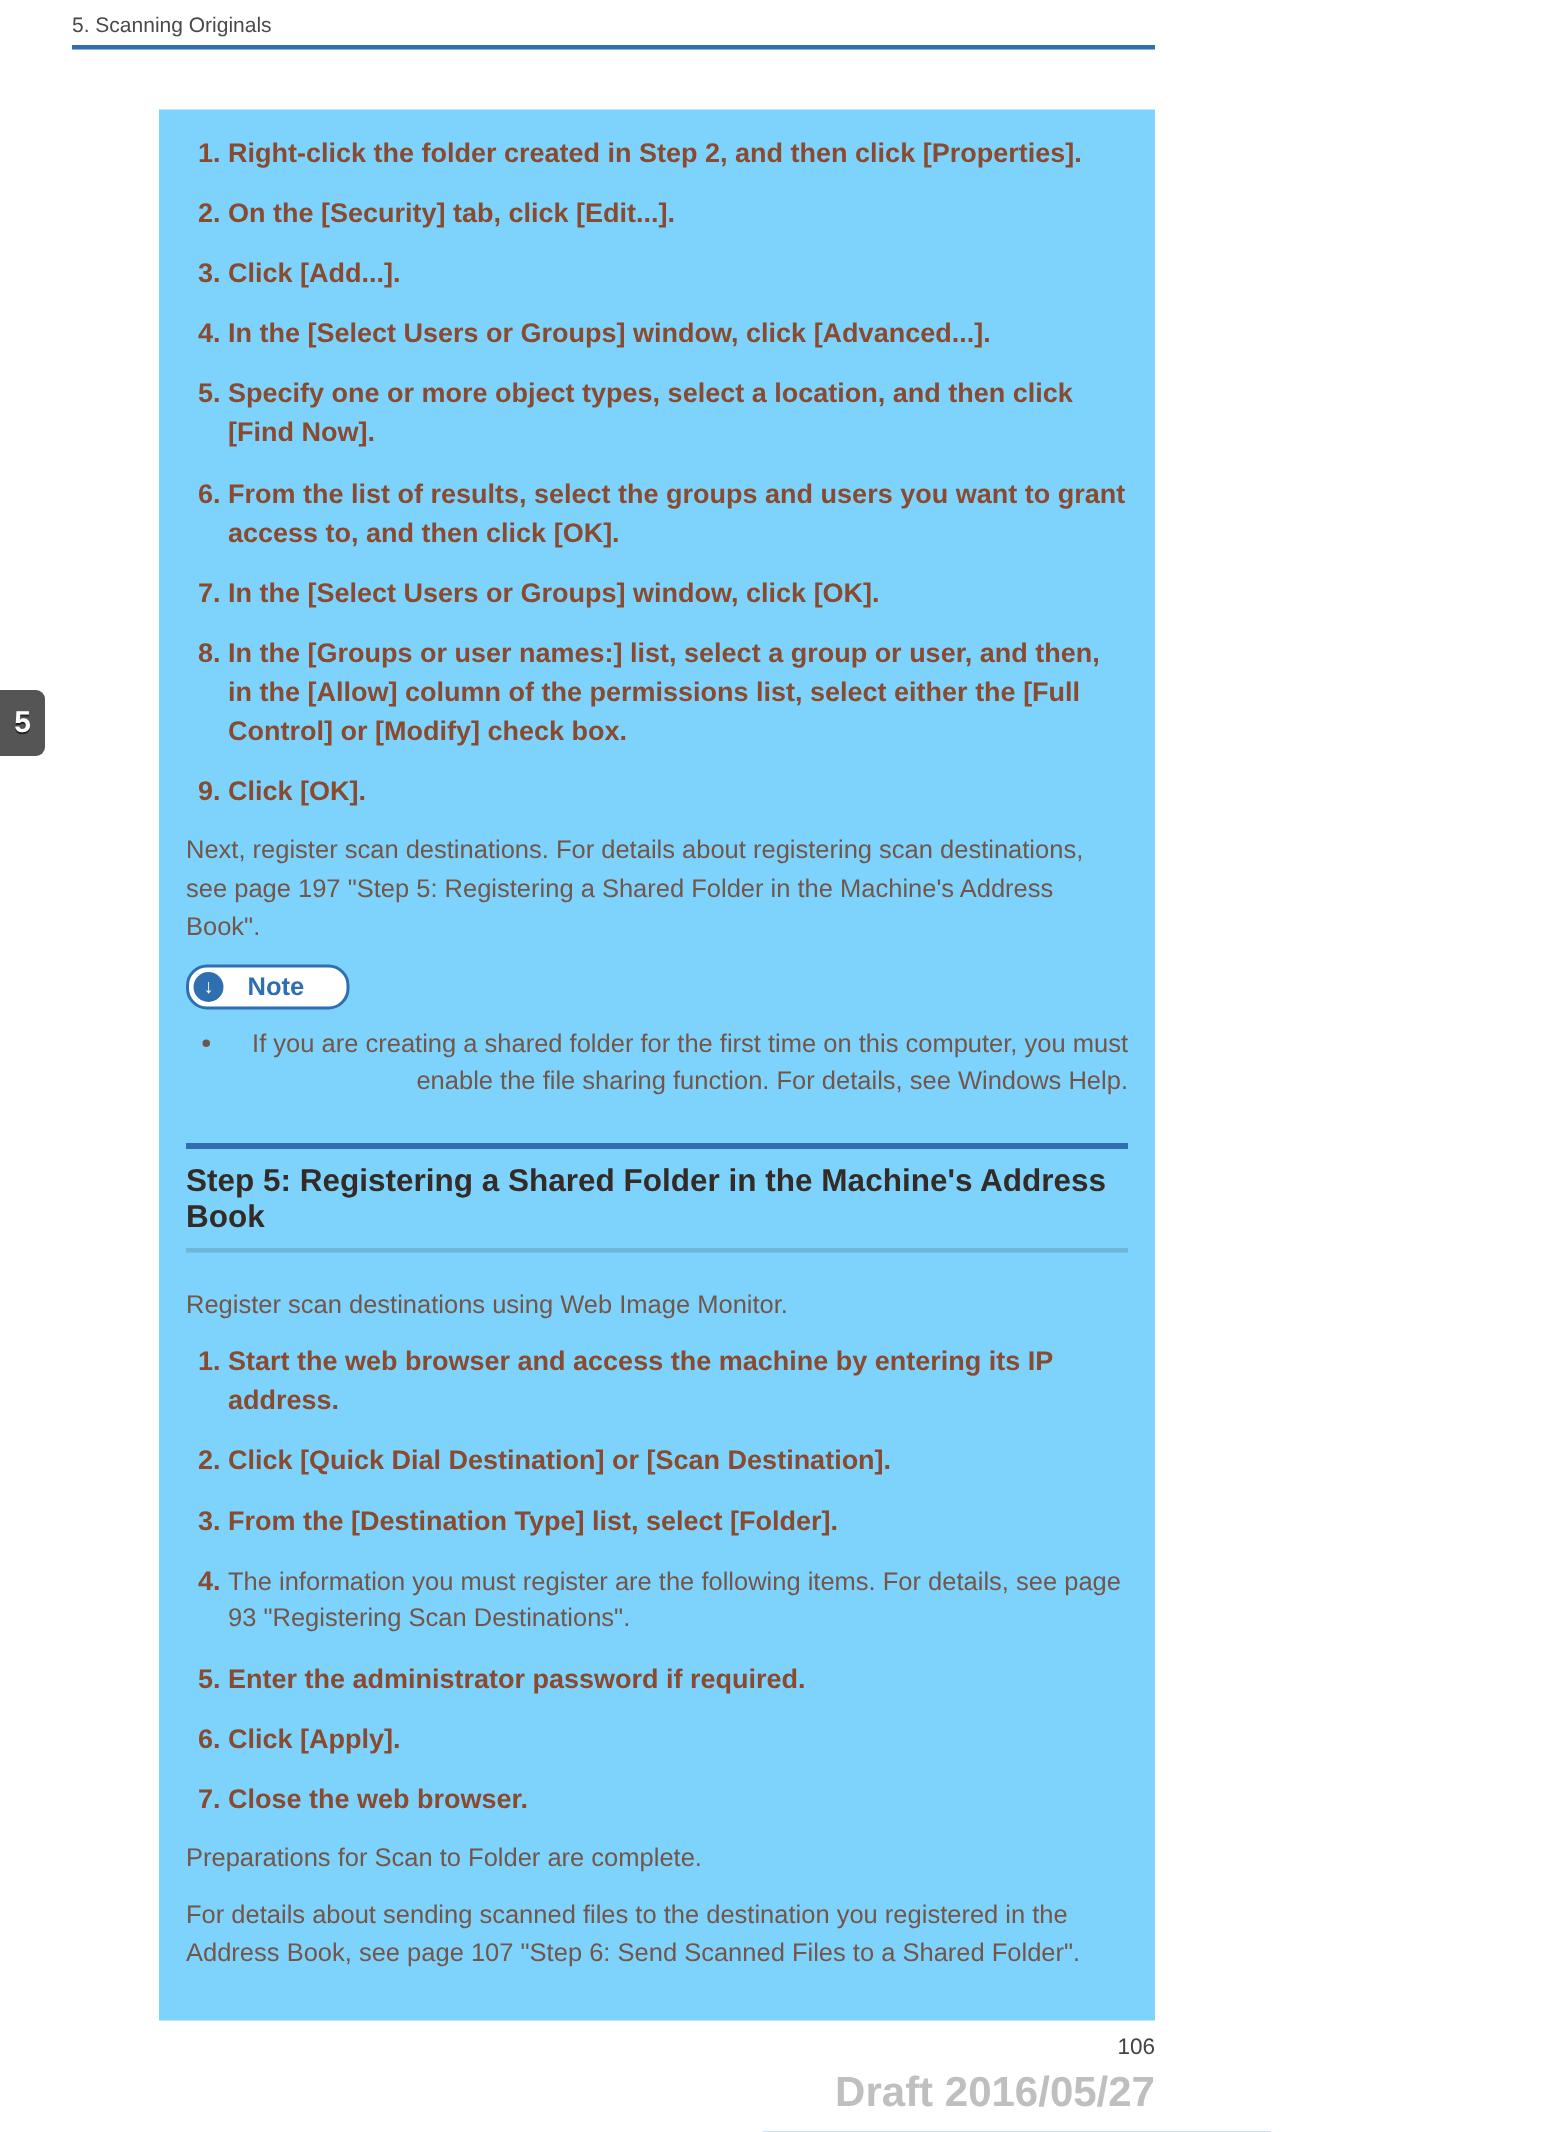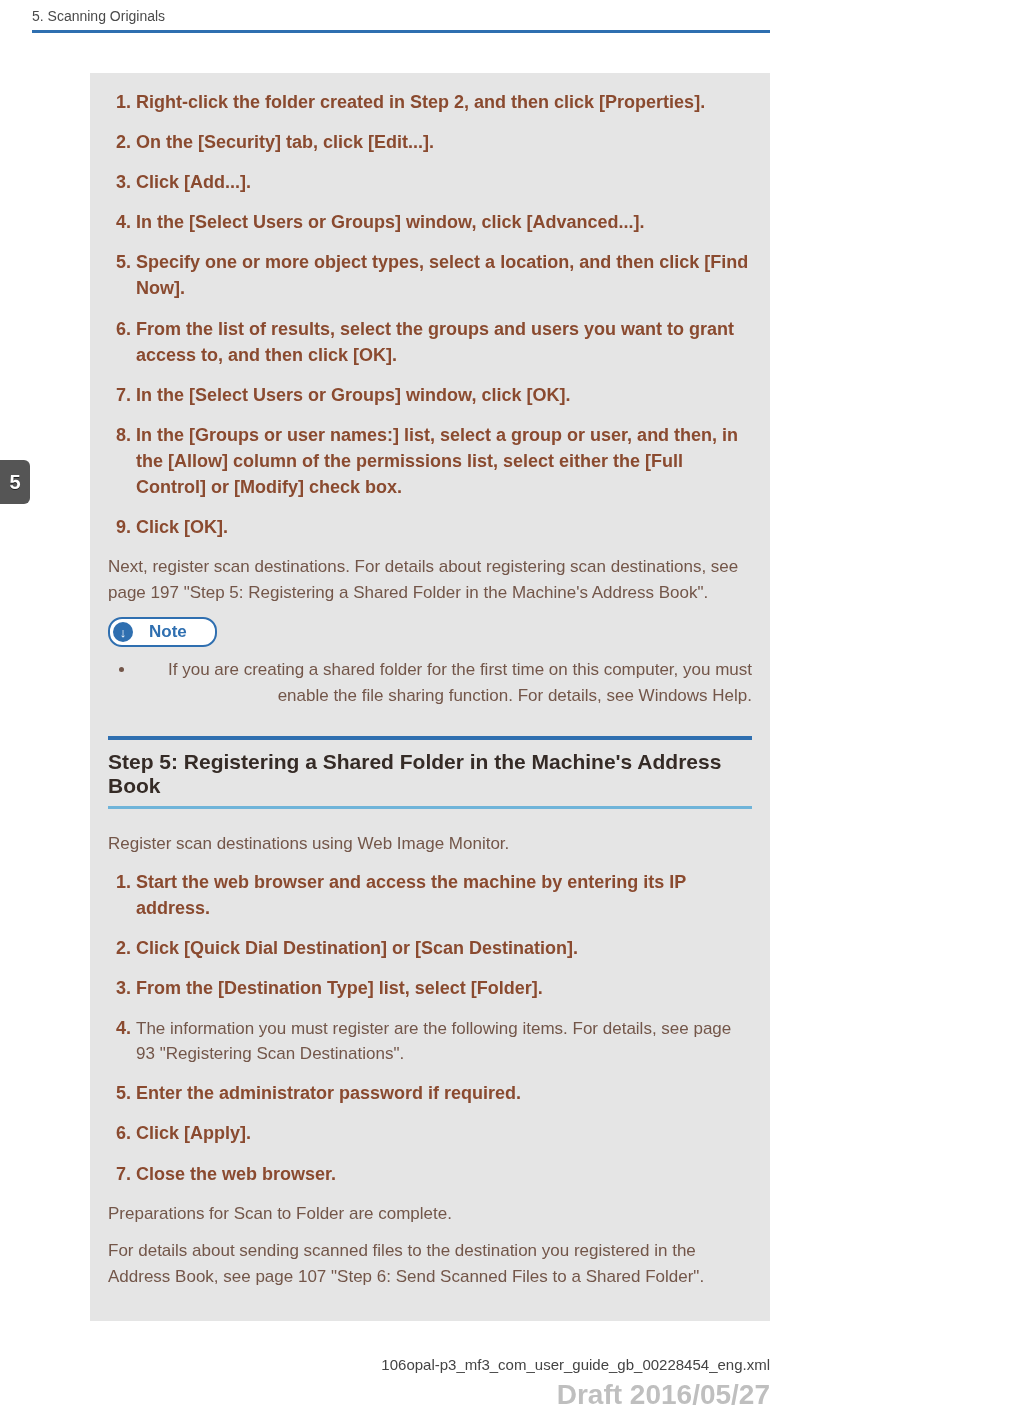--- a/index.html
+++ b/index.html
@@ -8,34 +8,34 @@
     font-family: Arial, Helvetica, sans-serif;
     background: #ffffff;
     width: 1032px;
     color: #3a3a3a;
   }
   .page {
     width: 820px;
     height: 1421px;
     position: relative;
     box-sizing: border-box;
-    padding: 8px 50px 0 32px;
+    padding: 8px 50px 0 48px;
   }
   .running-head {
     font-size: 14px;
     color: #4a4a4a;
     padding: 0 0 6px 0;
   }
   .head-rule {
     height: 3px;
     background: #2f6fb0;
     margin: 0 0 40px 0;
   }
   .content-block {
-    background: #e5e5e5;
+    background: #7dd3fc;
     margin-left: 58px;
     padding: 16px 18px 20px 18px;
     box-sizing: border-box;
   }
   .chapter-tab {
     position: absolute;
     left: 0;
     top: 460px;
     width: 30px;
     height: 44px;
@@ -213,17 +213,16 @@
       <li>Click [Apply].</li>
       <li>Close the web browser.</li>
     </ol>
 
     <div class="para">Preparations for Scan to Folder are complete.</div>
     <div class="para">For details about sending scanned files to the destination you registered in the Address Book, see page 107 "Step 6: Send Scanned Files to a Shared Folder".</div>
   </div>
 
   <div class="footer">
     <span>106</span>
-    <span>opal-p3_mf3_com_user_guide_gb_00228454_eng.xml</span>
   </div>
 
   <div class="draft">Draft 2016/05/27</div>
 </div>
 
 </body></html>

